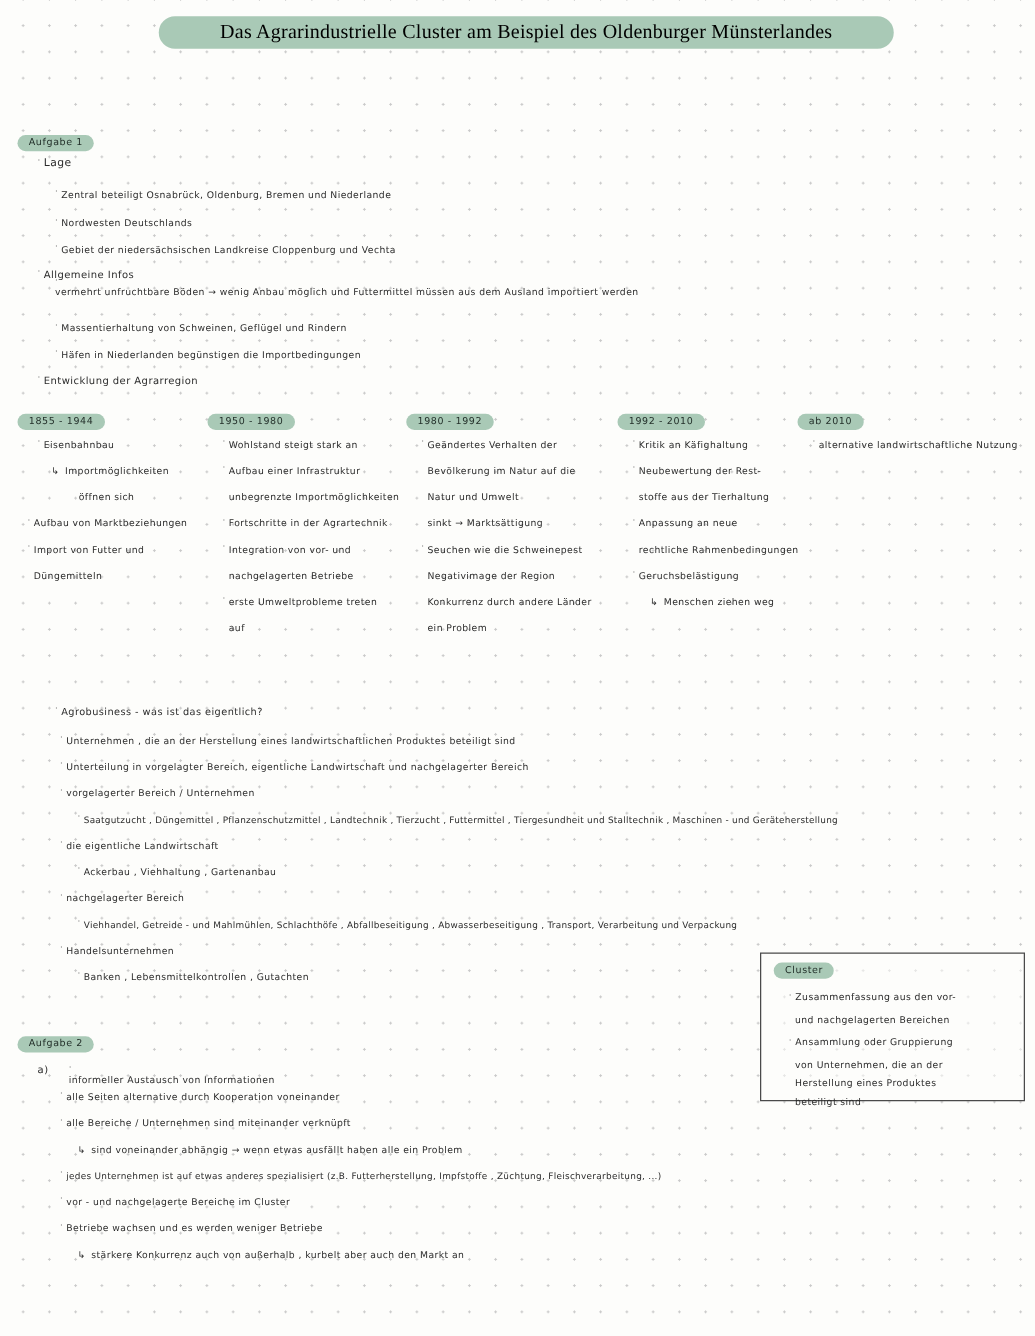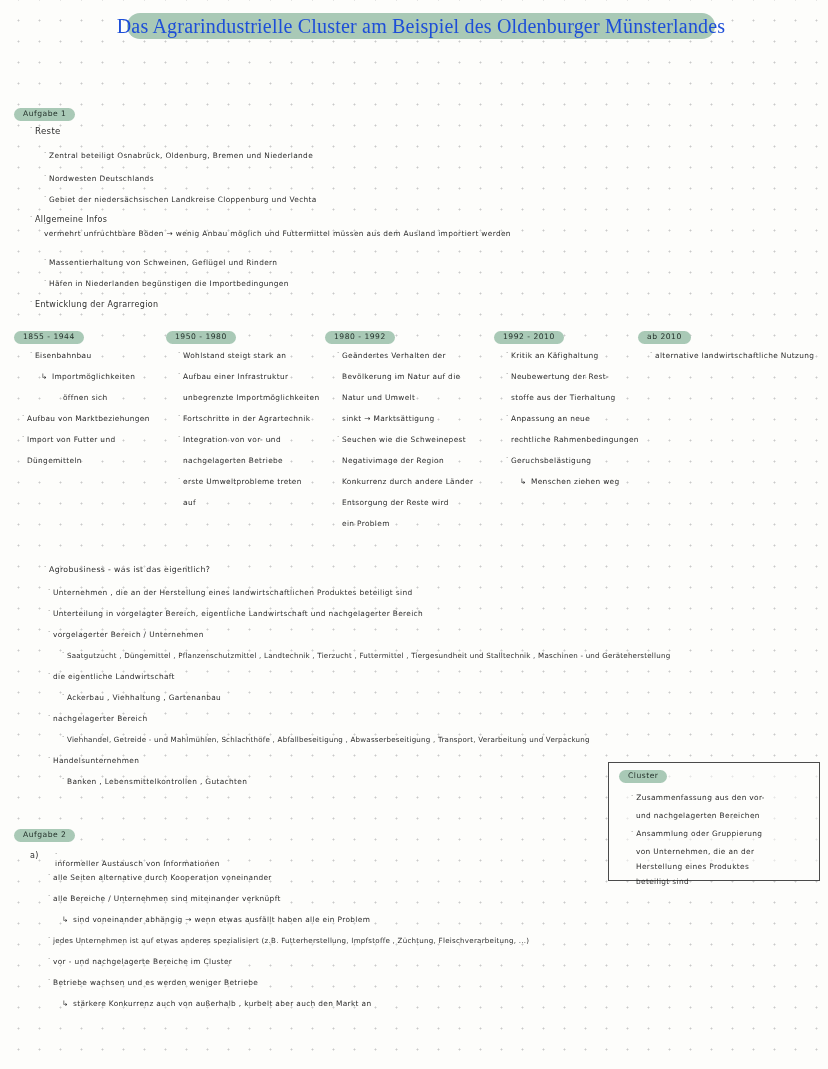--- a/index.html
+++ b/index.html
@@ -28,23 +28,23 @@
     width: 588px;
     height: 26px;
     background: #a9c9b6;
     border-radius: 13px;
     display: flex;
     align-items: center;
     justify-content: center;
   }
   .title-text {
     font-family: "Liberation Serif", serif;
-    font-size: 20px;
+    font-size: 16px;
     letter-spacing: 0.2px;
-    color: #1d4ed8;
+    color: #000000;
     white-space: nowrap;
   }
 
   
   .hw {
     font-family: "DejaVu Sans", sans-serif;
     font-size: 7.4px;
     color: #2c2c2c;
     letter-spacing: 0.35px;
     white-space: nowrap;
@@ -135,21 +135,21 @@
 <body>
 
 <div class="title-banner">
   <span class="title-text">Das Agrarindustrielle Cluster am Beispiel des Oldenburger Münsterlandes</span>
 </div>
 
 <div class="chip" style="left:14px; top:108px;">Aufgabe 1</div>
 
 <div class="row" style="left:30px; top:127px;">
   <span class="bullet"></span>
-  <span class="hw" style="font-size:8.6px;">Reste</span>
+  <span class="hw" style="font-size:8.6px;">Lage</span>
 </div>
 
 <div class="row" style="left:44px; top:152px;">
   <span class="bullet"></span>
   <span class="hw">Zentral beteiligt Osnabrück, Oldenburg, Bremen und Niederlande</span>
 </div>
 <div class="row" style="left:44px; top:175px;">
   <span class="bullet"></span>
   <span class="hw">Nordwesten Deutschlands</span>
 </div>
@@ -267,24 +267,20 @@
       <span class="bullet"></span>
       <span class="hw txt">Seuchen wie die Schweinepest</span>
     </div>
   <div class="tl-line">
       <span class="bullet none"></span>
       <span class="hw txt">Negativimage der Region</span>
     </div>
   <div class="tl-line">
       <span class="bullet none"></span>
       <span class="hw txt">Konkurrenz durch andere Länder</span>
-    </div>
-  <div class="tl-line">
-      <span class="bullet none"></span>
-      <span class="hw txt">Entsorgung der Reste wird</span>
     </div>
   <div class="tl-line">
       <span class="bullet none"></span>
       <span class="hw txt">ein Problem</span>
     </div>
 </div>
 
 <div class="chip" style="left:494px; top:331px;">1992 - 2010</div>
 <div class="tl-col" style="left:506px; top:352px; width:150px;">
   <div class="tl-line">

